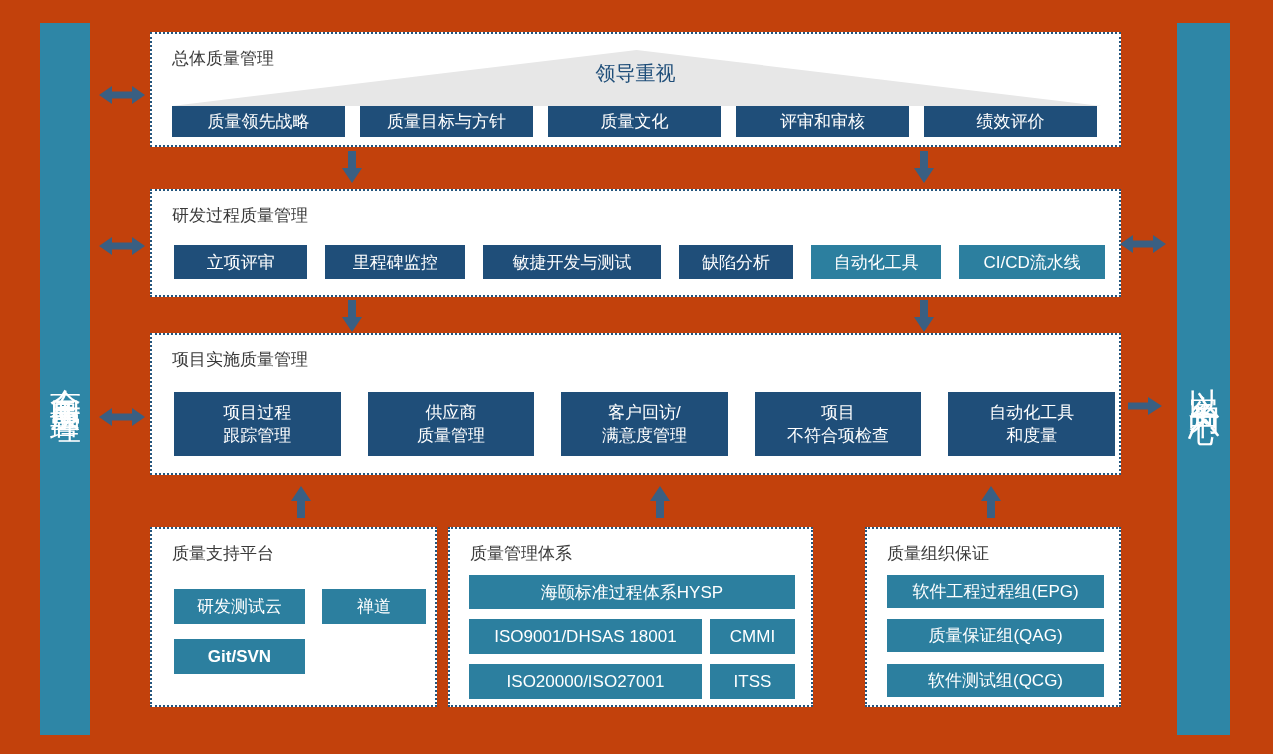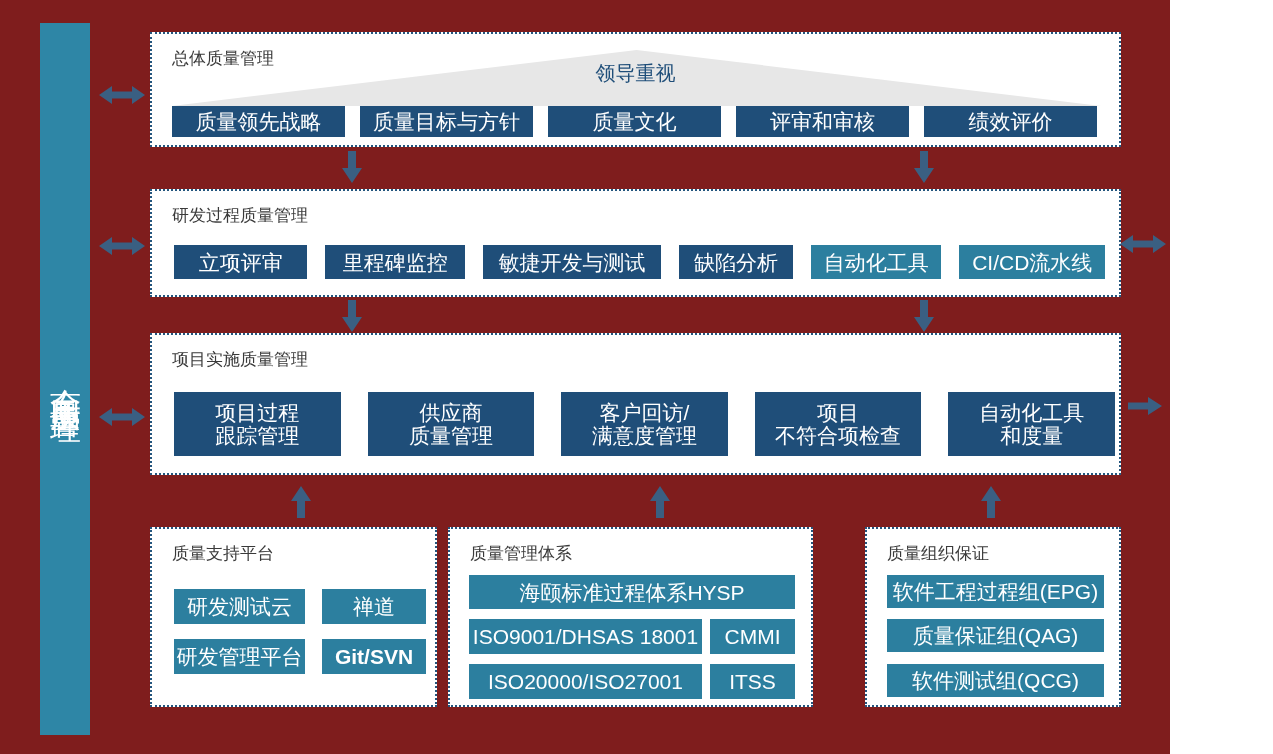--- a/index.html
+++ b/index.html
@@ -6,21 +6,21 @@
     --dark:#1f4e79;
     --teal:#2e86a6;
     --chip-teal:#2c7f9f;
     --arrow:#3a5f82;
     --border:#24567e;
     --triangle:#e7e7e7;
     --title:#3a3a3a;
   }
   *{margin:0;padding:0;box-sizing:border-box;}
   body{background:#fff;font-family:"Liberation Sans","DejaVu Sans",sans-serif;}
-  .canvas{position:relative;width:1170px;height:754px;background:#7f1d1d;overflow:hidden;}
+  .canvas{position:relative;width:1273px;height:754px;background:#c2410c;overflow:hidden;}
 
   
   .vbar{position:absolute;top:23px;height:712px;background:var(--teal);color:#fff;
         display:flex;align-items:center;justify-content:center;
         writing-mode:vertical-rl;text-orientation:upright;
         font-size:31px;letter-spacing:5px;}
   .vbar.left{left:40px;width:50px;}
   .vbar.right{left:1177px;width:53px;}
 
   
@@ -35,21 +35,21 @@
 
   
   .triangle{position:absolute;left:20px;top:16px;width:929px;height:56px;
             background:var(--triangle);clip-path:polygon(50% 0,100% 100%,0 100%);}
   .triangle-label{position:absolute;left:0;right:0;top:26px;text-align:center;
                   font-size:20px;color:var(--dark);}
 
   
   .chiprow{position:absolute;display:flex;}
   .chip{background:var(--dark);color:#fff;display:flex;align-items:center;justify-content:center;
-        text-align:center;font-size:21px;white-space:pre-line;line-height:21px;}
+        text-align:center;font-size:17px;white-space:pre-line;line-height:21px;}
   .chip.teal{background:var(--chip-teal);}
   .chip.bold{font-weight:bold;}
 
   #panel-overall .chiprow{left:20px;right:22px;top:72px;height:31px;gap:15px;}
   #panel-overall .chip{flex:1;}
 
   #panel-rd .chiprow{left:22px;right:14px;top:54px;height:34px;gap:18px;border-radius:13px;}
   #panel-rd .chip{flex:130;}
   #panel-rd .chip.c1{flex:132;} #panel-rd .chip.c2{flex:138;}
   #panel-rd .chip.c3{flex:176;} #panel-rd .chip.c4{flex:113;}
@@ -123,21 +123,20 @@
       <div class="chip">自动化工具
 和度量</div>
     </div>
   </div>
 
   <div class="panel" id="panel-support">
     <div class="panel-title">质量支持平台</div>
     <div class="grid">
       <div class="chip teal">研发测试云</div>
       <div class="chip teal">禅道</div>
-      <div class="chip teal">研发管理平台</div>
       <div class="chip teal bold">Git/SVN</div>
     </div>
   </div>
 
   <div class="panel" id="panel-system">
     <div class="panel-title">质量管理体系</div>
     <div class="chip teal wide">海颐标准过程体系HYSP</div>
     <div class="chiprow row2">
       <div class="chip teal big">ISO9001/DHSAS 18001</div>
       <div class="chip teal small">CMMI</div>

